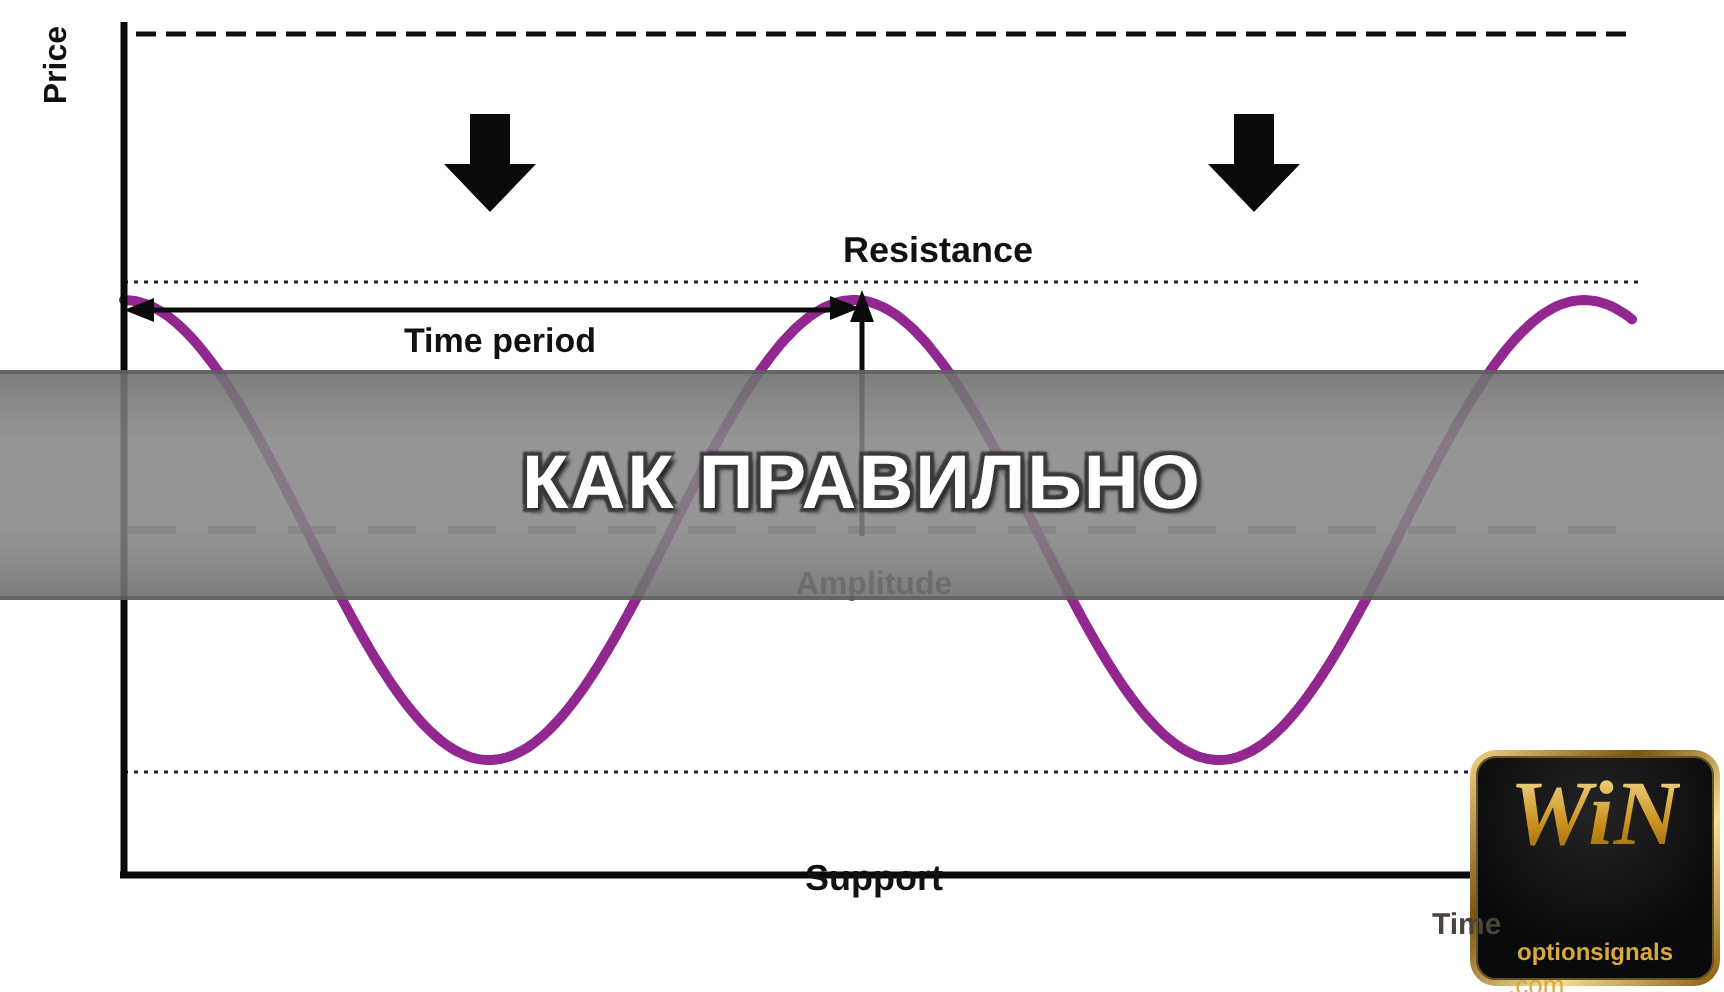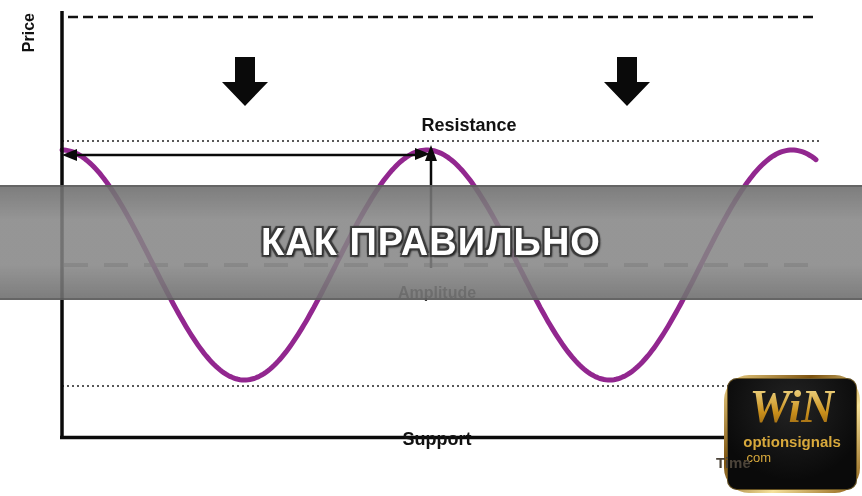--- a/index.html
+++ b/index.html
@@ -17,30 +17,30 @@
   .lbl-support{left:437px;top:397px;font-size:18px;transform:translateX(-50%);margin-top:32px;}
   .lbl-time{left:716px;top:454px;font-size:15px;color:#4c443a;z-index:6;}
 
   .banner{left:0;top:185px;width:862px;height:115px;box-sizing:border-box;
           background:linear-gradient(180deg,rgba(112,112,112,0.90),rgba(132,132,132,0.86) 30%,rgba(132,132,132,0.86) 70%,rgba(112,112,112,0.90));
           border-top:2px solid rgba(80,80,80,0.55);border-bottom:2px solid rgba(80,80,80,0.55);
           z-index:3;display:flex;flex-direction:column;justify-content:center;align-items:center;}
   .banner-line{font-size:38px;font-weight:bold;color:#ffffff;letter-spacing:1px;line-height:47px;
           text-shadow:-2px -2px 1px #3a3a3a,2px -2px 1px #3a3a3a,-2px 2px 1px #3a3a3a,2px 2px 2px #222222;}
 
-  .logo{right:2px;bottom:3px;width:136px;height:118px;border-radius:25px;padding:3px;box-sizing:border-box;
+  .logo{right:2px;bottom:3px;width:125px;height:118px;border-radius:13px;padding:3px;box-sizing:border-box;
         background:linear-gradient(135deg,#f0d58a,#7c520f 35%,#f6e29b 65%,#8a5a10);z-index:5;}
   .logo-inner{width:100%;height:100%;border-radius:10px;position:relative;z-index:7;box-sizing:border-box;
         background:radial-gradient(circle at 50% 25%,#232323 0%,#0a0a0a 70%);
         box-shadow:inset 0 0 0 1px rgba(216,169,60,.45);
         display:flex;flex-direction:column;align-items:center;padding-top:3px;}
   .logo-name{font-family:"Liberation Serif",serif;font-weight:bold;font-style:italic;font-size:46px;line-height:52px;
         background:linear-gradient(180deg,#f8e7a0,#c98f1b 60%,#8a5a10);
         -webkit-background-clip:text;background-clip:text;color:transparent;}
-  .logo-sub{font-size:15px;font-weight:bold;color:var(--gold,#d8a93c);line-height:17px;}
+  .logo-sub{font-size:12px;font-weight:bold;color:var(--gold,#d8a93c);line-height:17px;margin-top:35px;}
   .logo-tld{font-size:13px;font-weight:normal;color:var(--gold,#d8a93c);align-self:flex-start;margin-left:16px;line-height:15px;}
 </style>
 </head>
 <body>
 
 <div class="stage">
 
   <svg class="diagram" width="862" height="496" viewBox="0 0 862 496">
     <line x1="68" y1="17" x2="818" y2="17" stroke="#111111" stroke-width="2.5" stroke-dasharray="10 5"></line>
     <line x1="62" y1="141" x2="820" y2="141" stroke="#222222" stroke-width="1.6" stroke-dasharray="2 3"></line>
@@ -62,20 +62,21 @@
       <line x1="431" y1="268" x2="431" y2="157" stroke-width="2.5"></line>
       <polygon points="431,145 425,161 437,161" stroke="none"></polygon>
     </g>
 
     <polygon points="235,57 255,57 255,82 268,82 245,106 222,82 235,82" fill="#0a0a0a"></polygon>
     <polygon points="617,57 637,57 637,82 650,82 627,106 604,82 617,82" fill="#0a0a0a"></polygon>
   </svg>
 
   <div class="axis-label-y">Price</div>
   <div class="lbl lbl-resistance">Resistance</div>
+  <div class="lbl lbl-timeperiod">Time period</div>
   <div class="lbl lbl-amplitude">Amplitude</div>
   <div class="lbl lbl-support">Support</div>
 
   <div class="abs banner">
     <div class="banner-line">КАК ПРАВИЛЬНО</div>
   </div>
 
   <div class="abs logo">
     <div class="logo-inner">
       <div class="logo-name">WiN</div>

